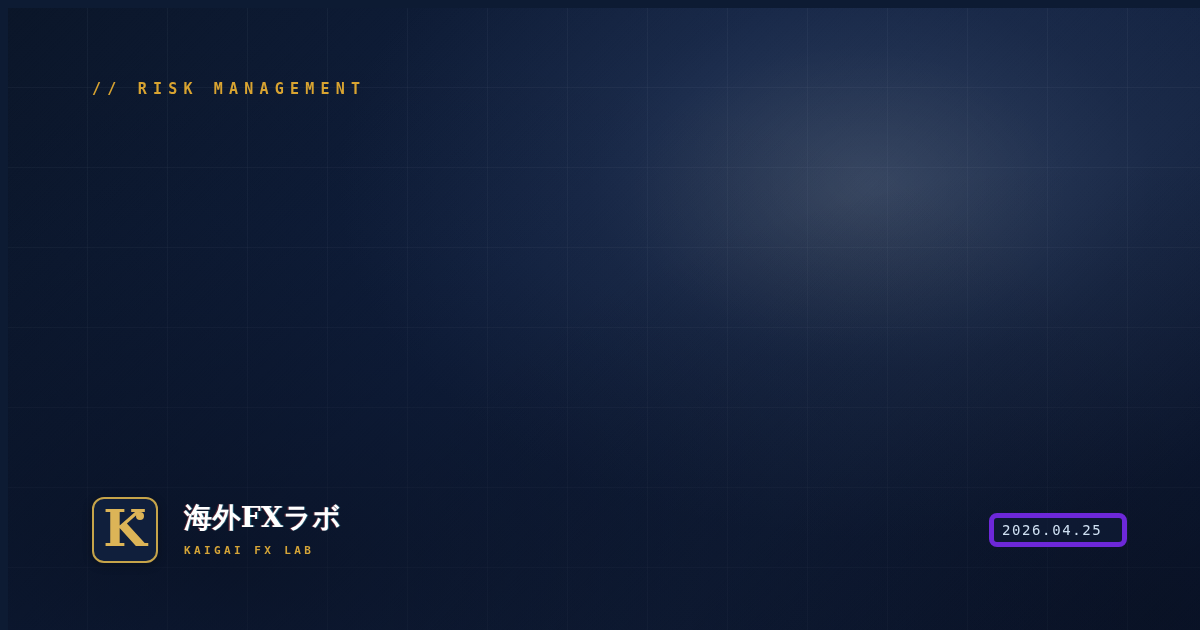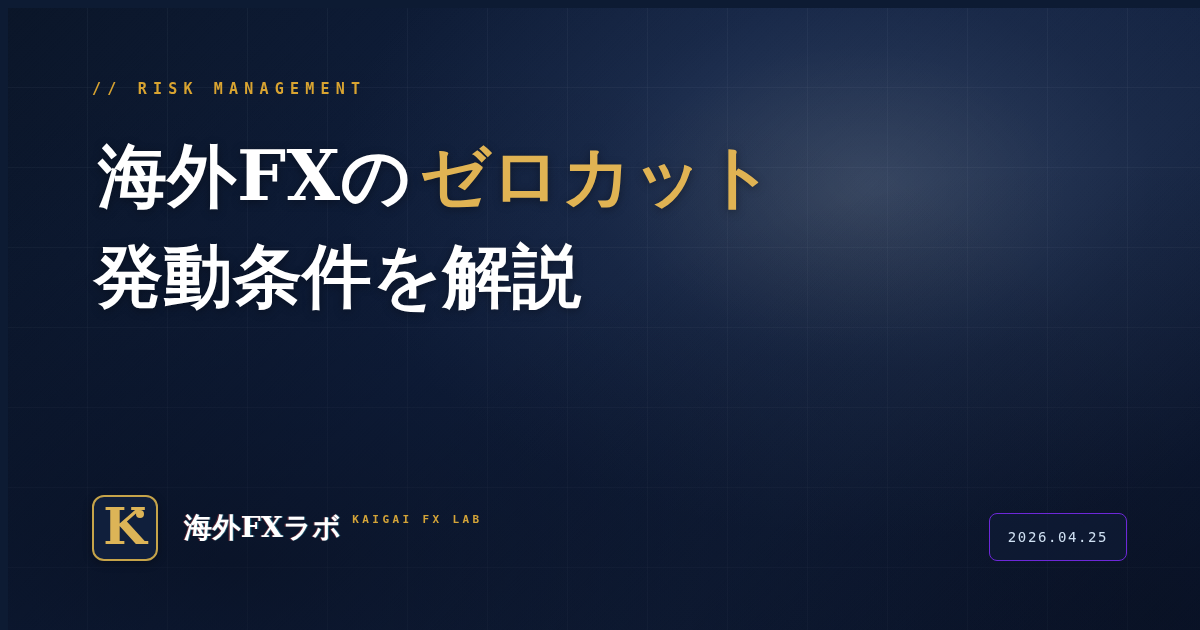--- a/index.html
+++ b/index.html
@@ -104,21 +104,21 @@
     color:#dcb457;
     margin-top:-2px;
   }
   .logo-mark .dot{
     position:absolute;
     right:12px; top:13px;
     width:7px; height:7px;
     border-radius:50%;
     background:#dcb457;
   }
-  .brand-text{ display:flex; flex-direction:row; gap:3px; }
+  .brand-text{ display:flex; flex-direction:column; gap:3px; }
   .brand-name{
     font-family:"DejaVu Serif","Liberation Serif",serif;
     font-weight:700;
     font-size:28px;
     line-height:1.08;
     color:#ffffff;
     letter-spacing:0.4px;
     text-shadow:-1.1px 0 0 rgba(224,70,70,0.40), 1.1px 0 0 rgba(70,200,224,0.40);
     white-space:nowrap;
   }
@@ -127,25 +127,25 @@
     font-size:11px; font-weight:700;
     letter-spacing:3.4px;
     color:#d4a438;
     white-space:nowrap;
   }
 
   
   .date-badge{
     position:absolute;
     left:981px; top:505px;
-    width:138px; height:48px;
-    border:1px solid #6d28d9;
+    width:138px; height:34px;
+    border:5px solid #6d28d9;
     border-radius:8px;
     background:rgba(16,30,56,0.55);
-    display:flex; align-items:center; justify-content:center;
+    display:flex; align-items:center; 
   }
   .date-badge span{
     font-family:"DejaVu Sans Mono", monospace;
     font-size:14px;
     letter-spacing:1.6px;
     color:#cfe0f2;
     white-space:nowrap;
   }
 </style>
 </head>
@@ -156,24 +156,20 @@
   <div class="bg-base"></div>
   <div class="bg-glow"></div>
   <div class="bg-grid"></div>
   <div class="bg-noise"></div>
   <div class="bg-vignette"></div>
 
   <div class="content">
 
     <div class="eyebrow">// RISK MANAGEMENT</div>
 
-    <h1 class="title">
-      <span class="line"><span>海外FXの</span><span class="accent">ゼロカット</span></span>
-      <span class="line">発動条件を解説</span>
-    </h1>
 
     <div class="brand">
       <div class="logo-mark">
         <span class="k">K</span>
         <span class="dot"></span>
       </div>
       <div class="brand-text">
         <div class="brand-name">海外FXラボ</div>
         <div class="brand-sub">KAIGAI FX LAB</div>
       </div>

